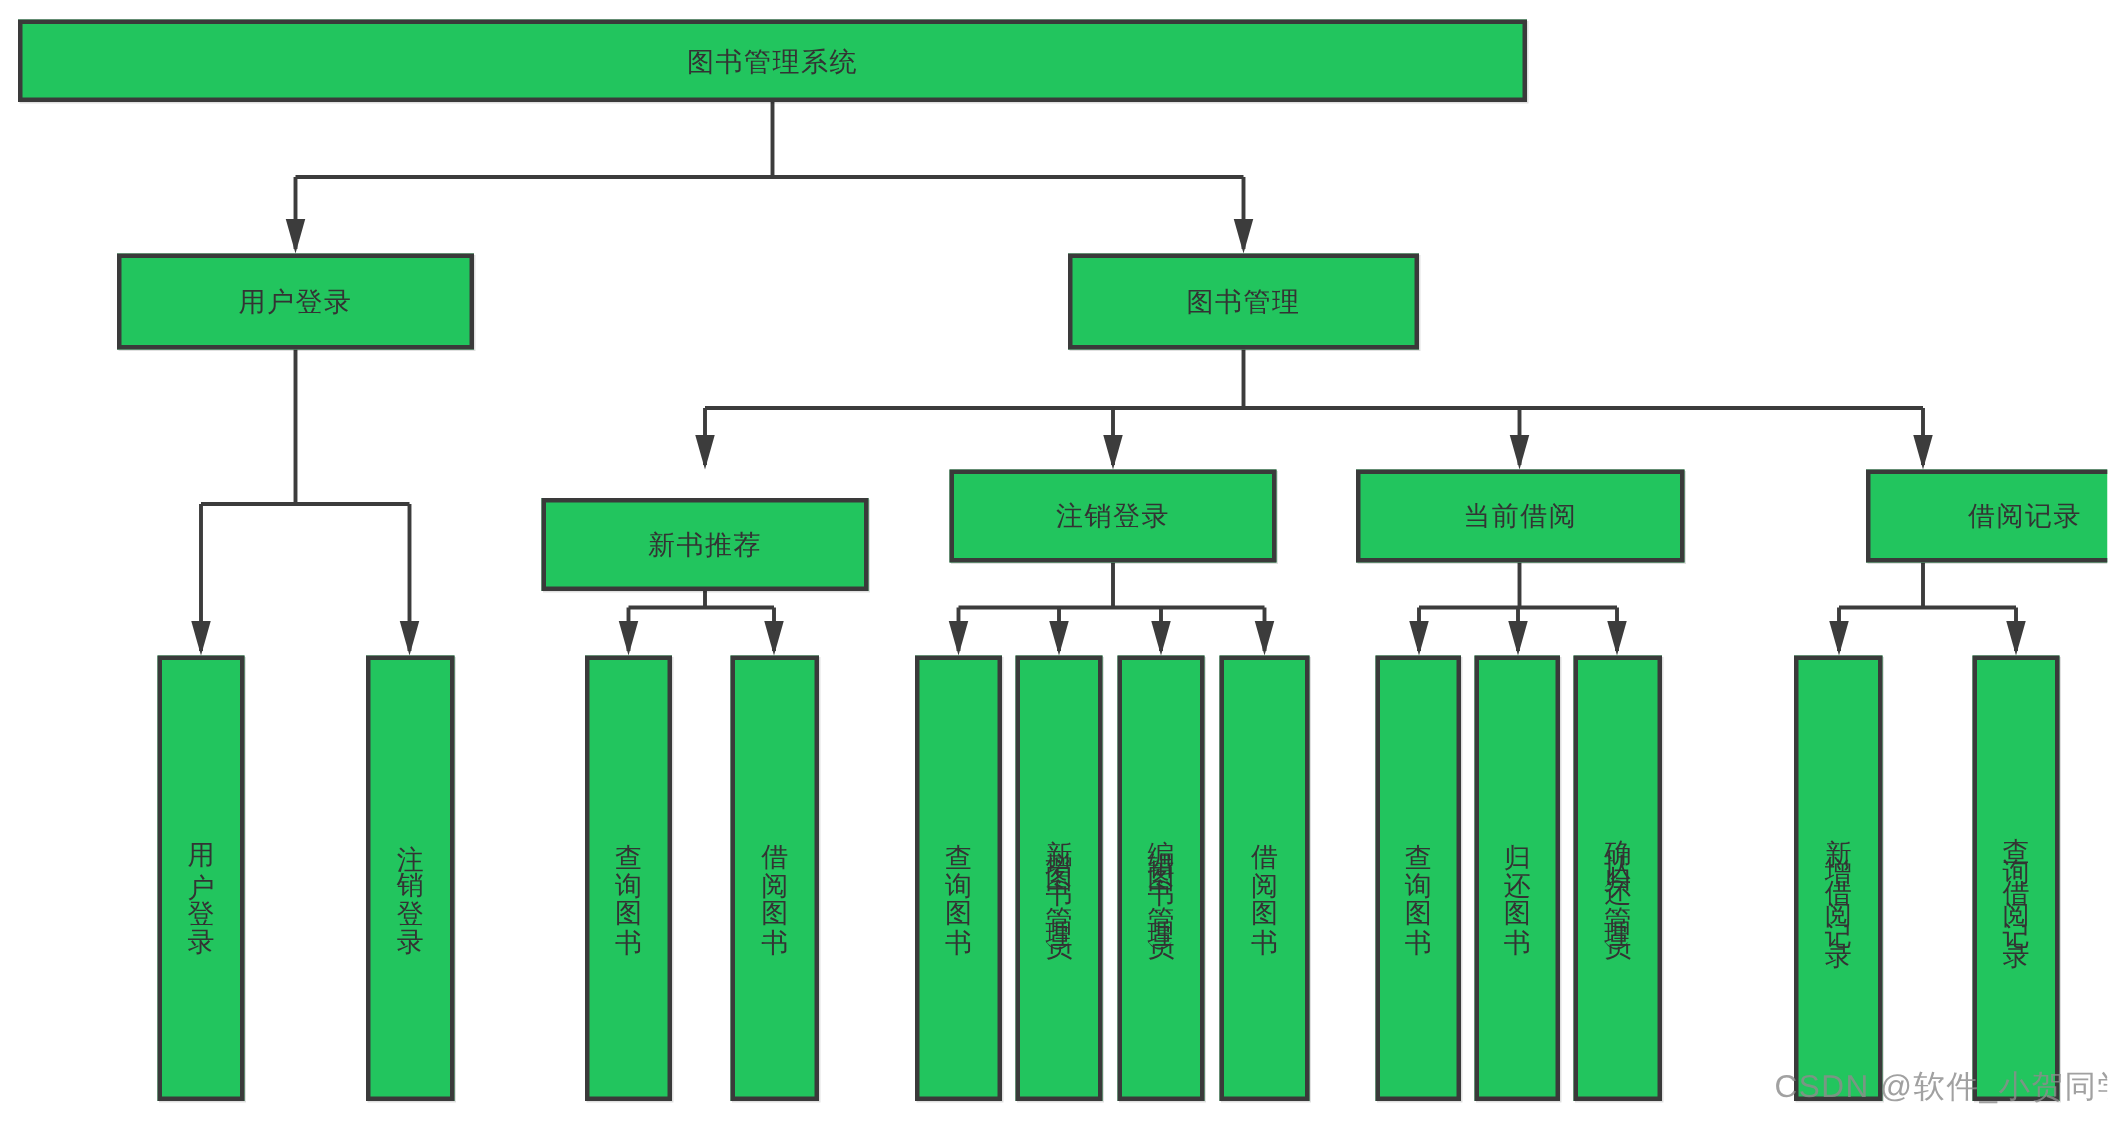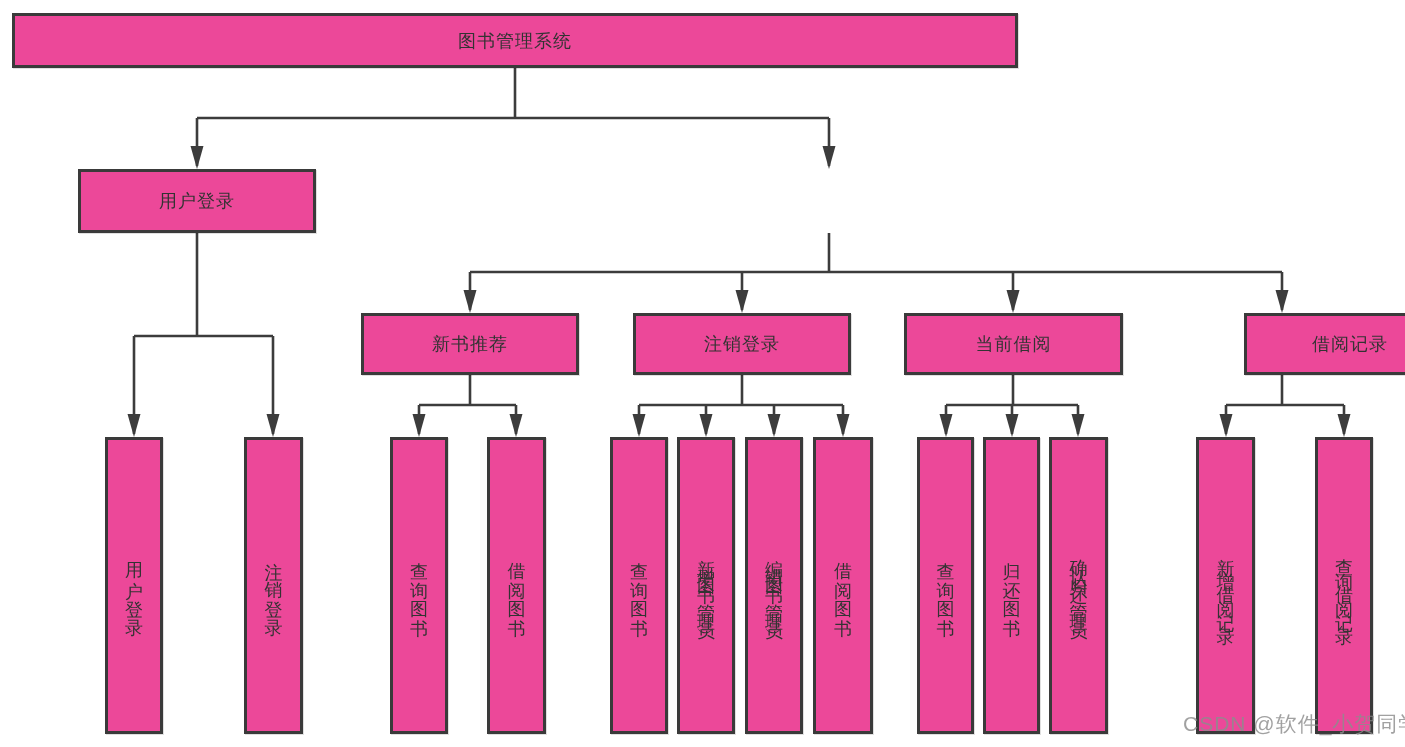--- a/index.html
+++ b/index.html
@@ -19,21 +19,21 @@
     position: absolute;
     left: 0; top: 0;
     width: 1405px;
     height: 747px;
     z-index: 1;
   }
   .node {
     position: absolute;
     box-sizing: border-box;
     border: 3px solid #3a3a3a;
-    background: #ec4899;
+    background: #22c55e;
     display: flex;
     align-items: center;
     justify-content: center;
     color: #333333;
     z-index: 2;
     box-shadow: 1px 1px 0 rgba(0,0,0,0.12);
   }
   .node.h span {
     font-size: 18px;
     letter-spacing: 1px;
@@ -130,22 +130,25 @@
     </g>
   </svg>
 
   <div class="node h" style="left:12px;top:13px;width:1006px;height:55px">
     <span>图书管理系统</span>
   </div>
 
   <div class="node h" style="left:78px;top:169px;width:238px;height:64px">
     <span>用户登录</span>
   </div>
-
-  <div class="node h" style="left:361px;top:313px;width:218px;height:62px">
+  <div class="node h" style="left:712px;top:169px;width:234px;height:64px">
+    <span>图书管理</span>
+  </div>
+
+  <div class="node h" style="left:361px;top:332px;width:218px;height:62px">
     <span>新书推荐</span>
   </div>
   <div class="node h" style="left:633px;top:313px;width:218px;height:62px">
     <span>注销登录</span>
   </div>
   <div class="node h" style="left:904px;top:313px;width:219px;height:62px">
     <span>当前借阅</span>
   </div>
   <div class="node h" style="left:1244px;top:313px;width:212px;height:62px">
     <span>借阅记录</span>

